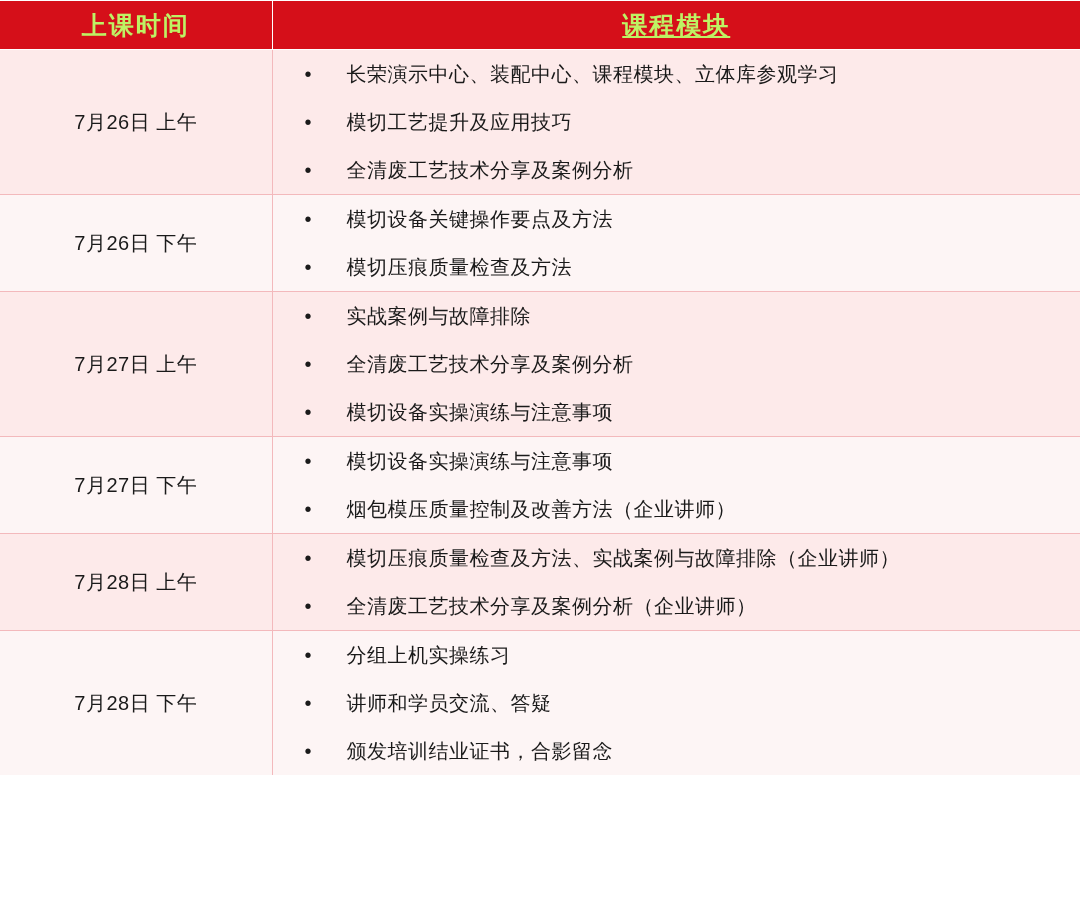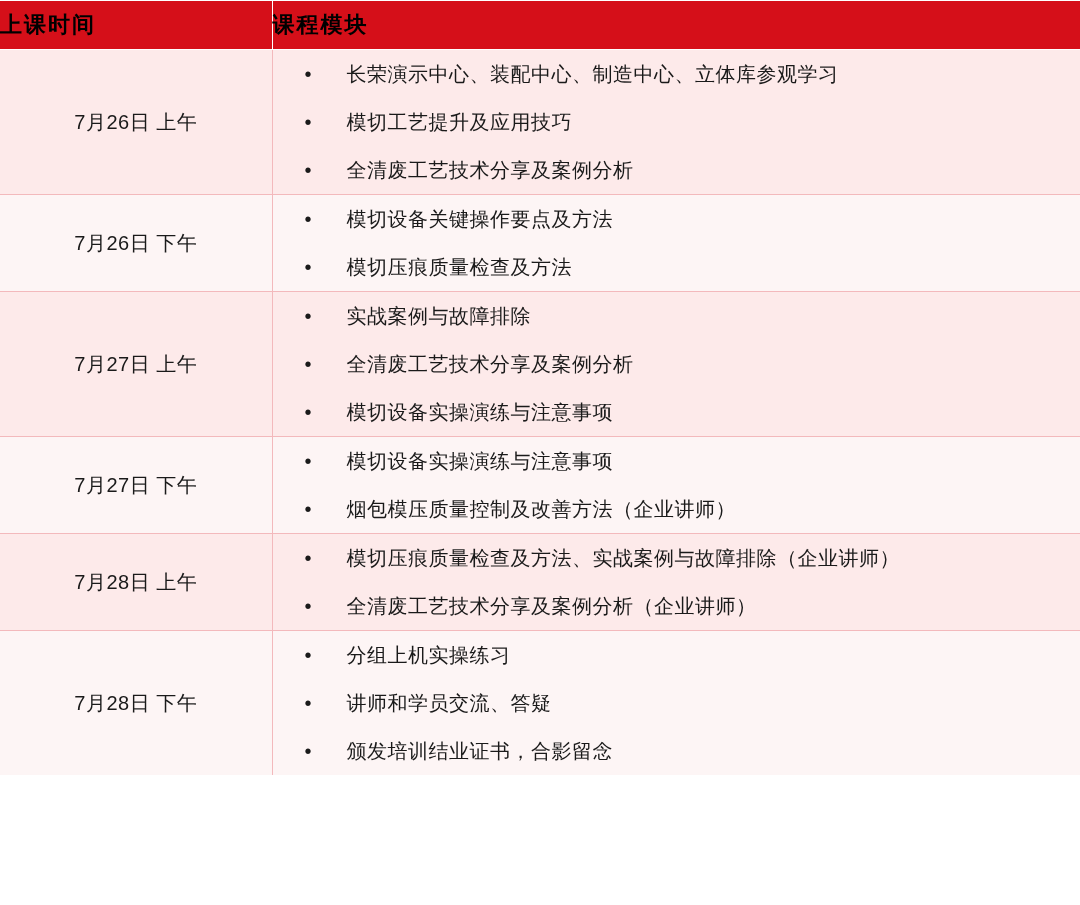--- a/index.html
+++ b/index.html
@@ -16,35 +16,36 @@
   .schedule-table {
     width: 1080px;
     border-collapse: collapse;
     table-layout: fixed;
   }
   .schedule-table col.col-time { width: 272px; }
   .schedule-table col.col-modules { width: 808px; }
 
   .schedule-table th {
     background: #d50f19;
-    color: #000000;
-    font-size: 22px;
+    color: #bef264;
+    font-size: 25px;
     font-weight: bold;
     letter-spacing: 2px;
     height: 48px;
     padding: 0;
-    text-align: left;
+    text-align: center;
     vertical-align: middle;
     border: 1px solid #ffffff;
   }
   .schedule-table th:first-child {
     border-left: none;
   }
   .schedule-table th:last-child {
     border-right: none;
+    text-decoration: underline;
   }
 
   .schedule-table td {
     border: 1px solid #f3b9bc;
     padding: 0;
     vertical-align: middle;
   }
   .schedule-table tr td:first-child {
     border-left: none;
   }
@@ -101,21 +102,21 @@
     <tr>
       <th>上课时间</th>
       <th>课程模块</th>
     </tr>
   </thead>
   <tbody>
       <tr class="row-odd">
         <td class="time-cell">7月26日 上午</td>
         <td class="modules-cell">
           <ul class="module-list">
-            <li><span class="bullet">•</span><span>长荣演示中心、装配中心、制造中心、立体库参观学习</span></li>
+            <li><span class="bullet">•</span><span>长荣演示中心、装配中心、课程模块、立体库参观学习</span></li>
             <li><span class="bullet">•</span><span>模切工艺提升及应用技巧</span></li>
             <li><span class="bullet">•</span><span>全清废工艺技术分享及案例分析</span></li>
           </ul>
         </td>
       </tr>
       <tr class="row-even">
         <td class="time-cell">7月26日 下午</td>
         <td class="modules-cell">
           <ul class="module-list">
             <li><span class="bullet">•</span><span>模切设备关键操作要点及方法</span></li>

